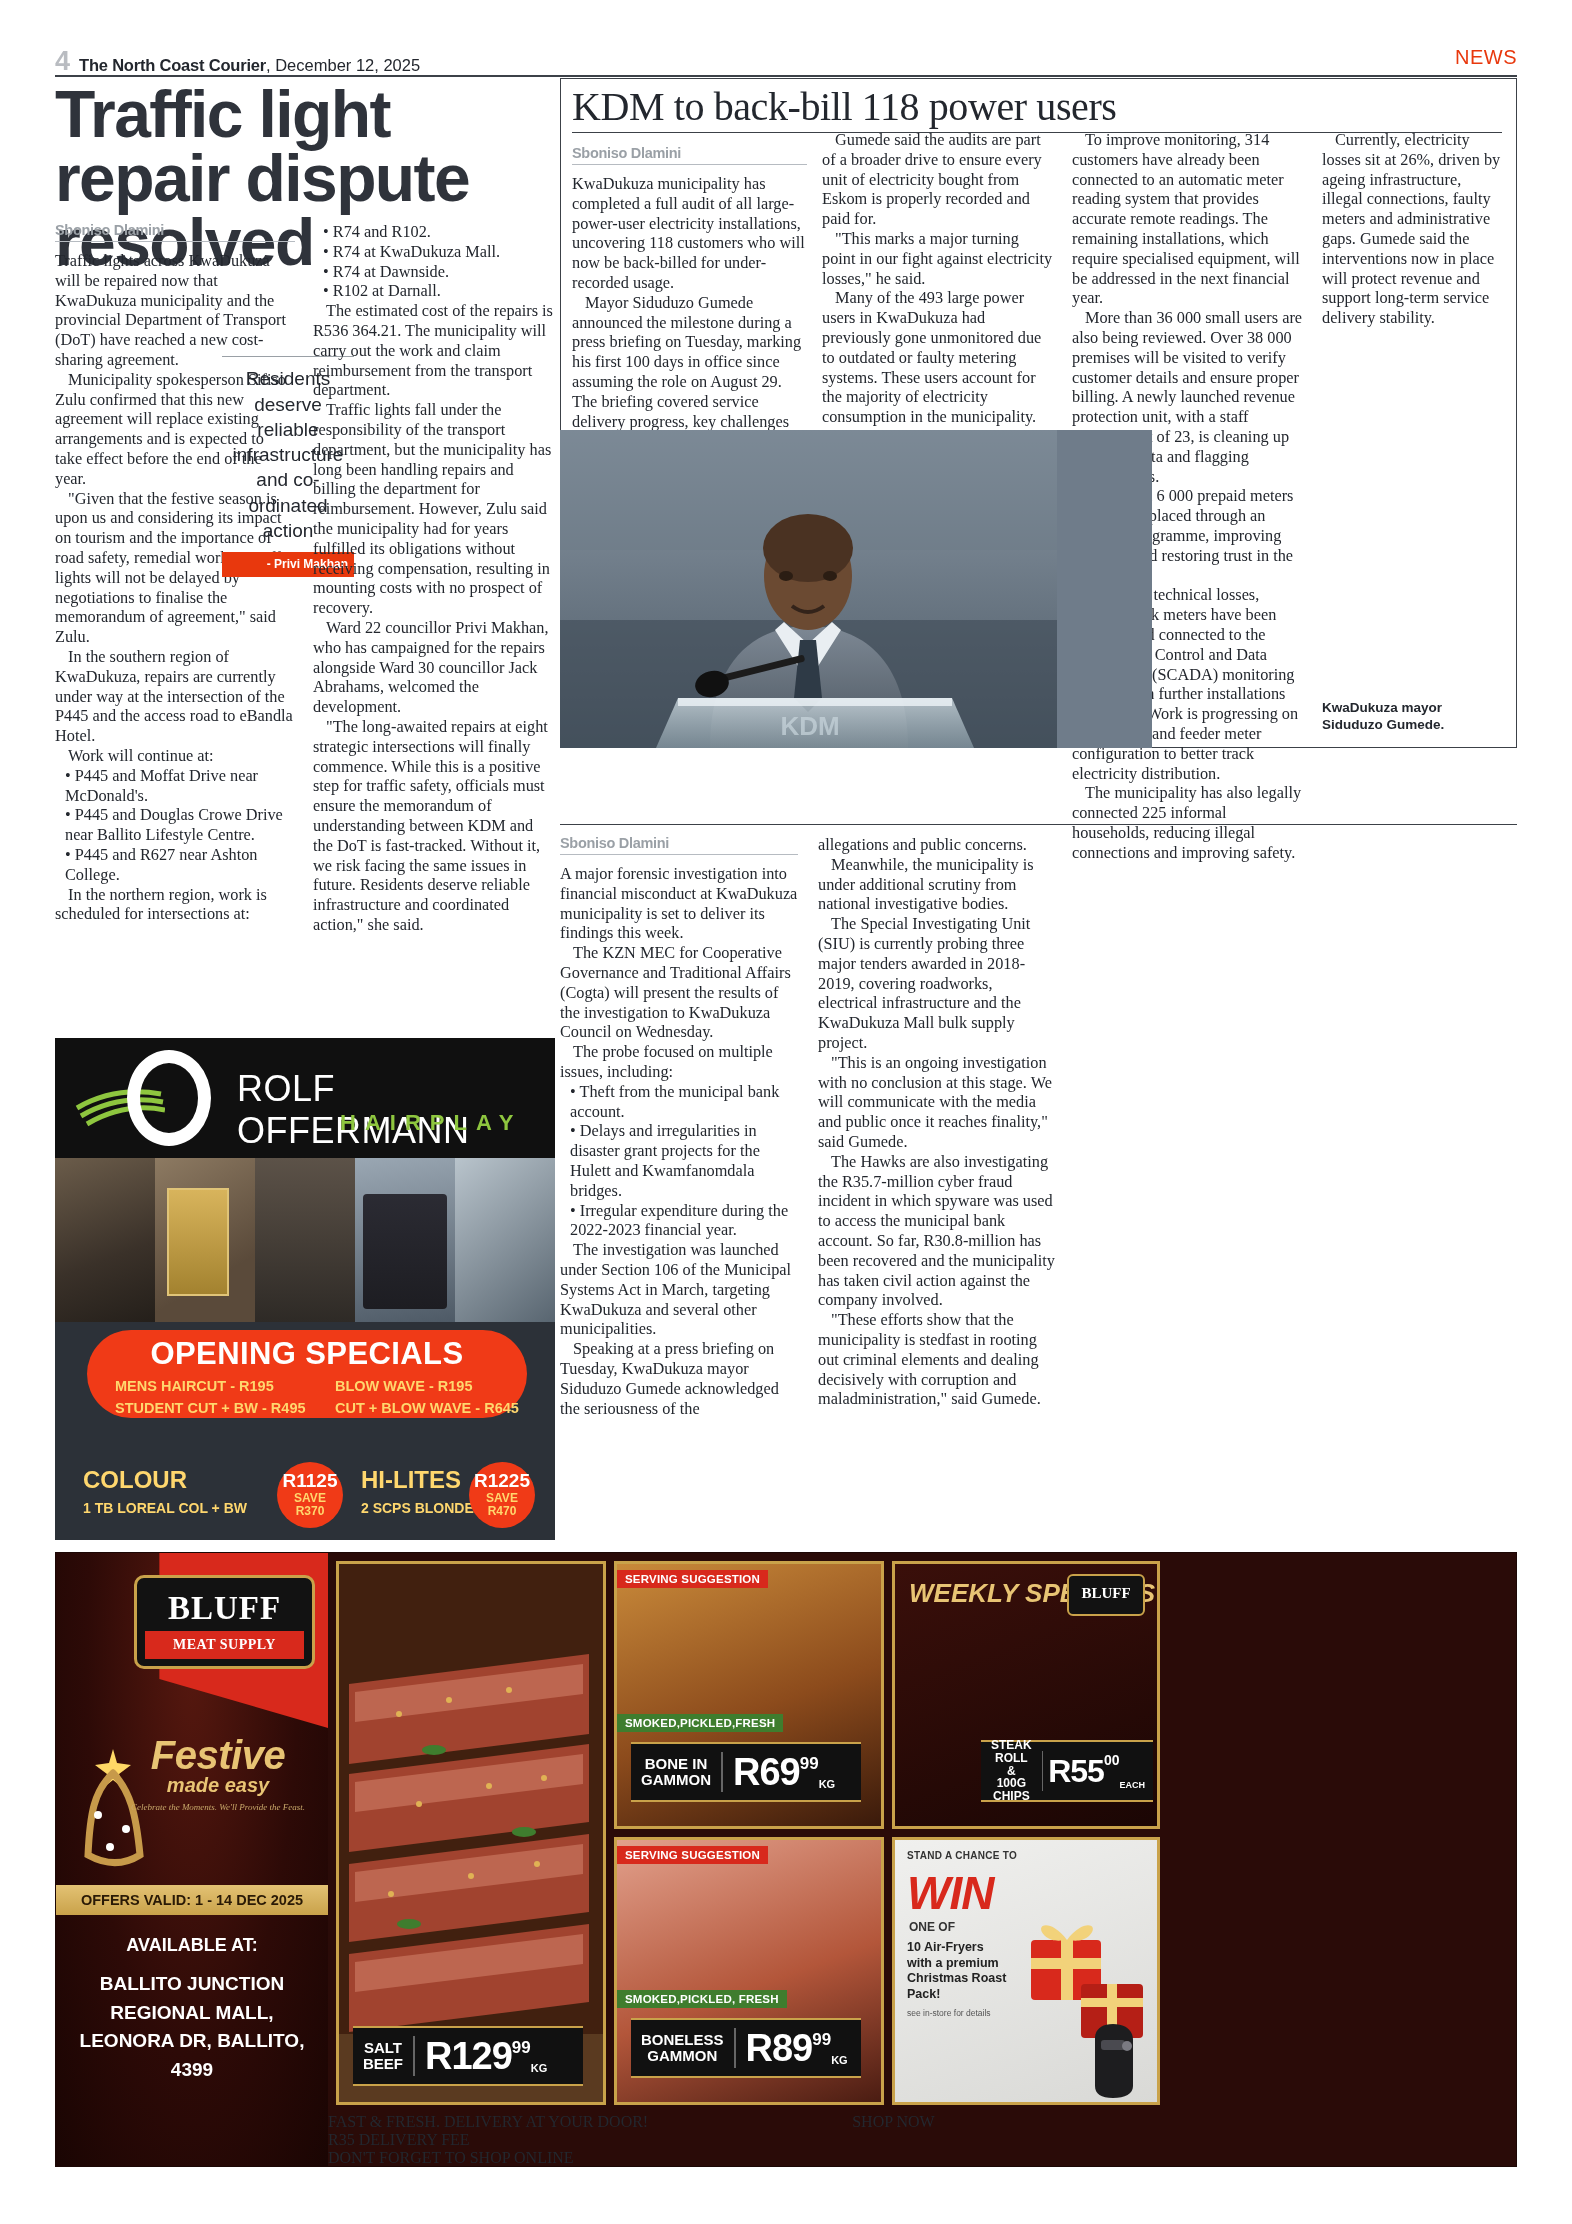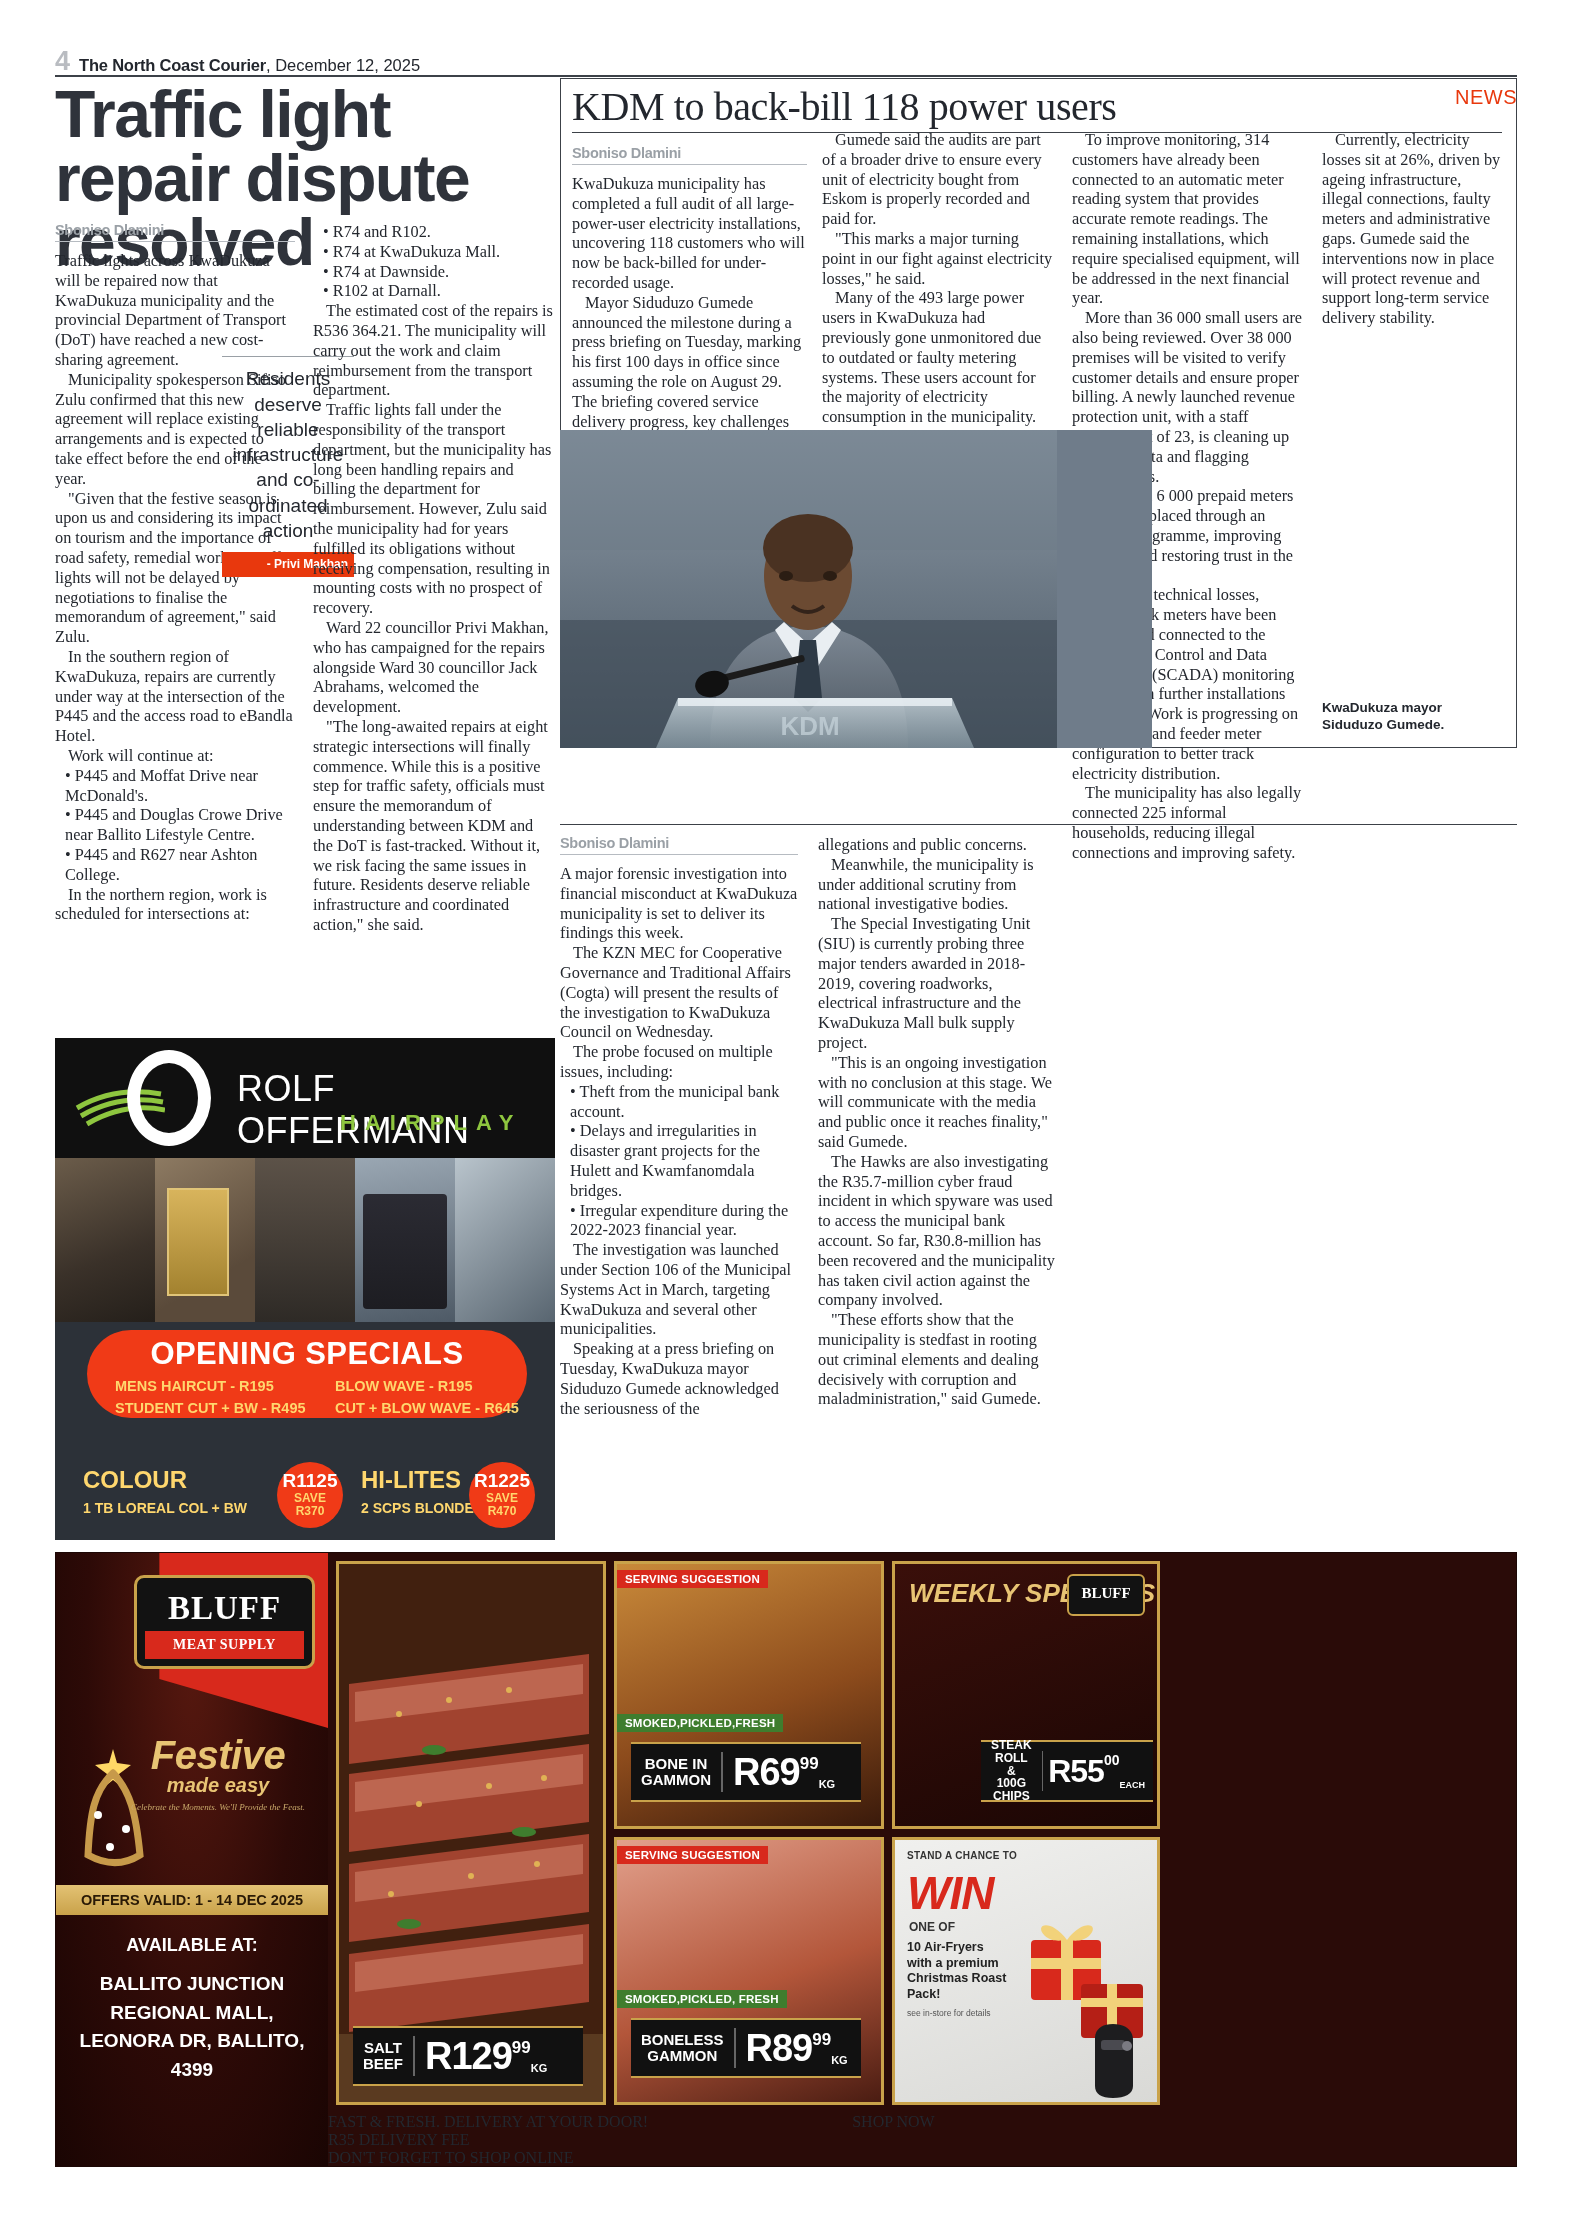--- a/index.html
+++ b/index.html
@@ -4,21 +4,21 @@
 <style>
   html,body{margin:0;padding:0;background:#fff;}
   body{width:1572px;height:2224px;font-family:"Liberation Serif",serif;color:#23272e;position:relative;overflow:hidden;}
   .page{position:relative;width:1572px;height:2224px;background:#fff;}
 
   
   .masthead{position:absolute;left:55px;top:45px;width:1462px;height:30px;display:flex;align-items:flex-end;}
   .folio{font-family:"Liberation Sans",sans-serif;font-size:27px;font-weight:700;color:#b9bcc1;line-height:1;margin-right:9px;}
   .paper-name{font-family:"Liberation Sans",sans-serif;font-size:16.5px;font-weight:700;color:#23272e;letter-spacing:-.2px;}
   .paper-date{font-family:"Liberation Sans",sans-serif;font-size:16.5px;font-weight:400;color:#23272e;}
-  .section-label{position:absolute;right:55px;top:46px;font-family:"Liberation Sans",sans-serif;font-size:20px;font-weight:400;color:#e8380d;letter-spacing:.5px;margin-top:40px;}
+  .section-label{position:absolute;right:55px;top:46px;font-family:"Liberation Sans",sans-serif;font-size:20px;font-weight:400;color:#e8380d;letter-spacing:.5px;}
   .rule-top{position:absolute;left:55px;top:75px;width:1462px;height:2px;background:#3c4148;}
 
   
   .lead-head{position:absolute;left:55px;top:82px;width:500px;font-family:"Liberation Sans",sans-serif;font-weight:700;font-size:66px;line-height:.97;color:#2f333b;letter-spacing:-1.6px;}
 
   
   .byline{font-family:"Liberation Sans",sans-serif;font-size:14.5px;font-weight:700;color:#9aa0a6;letter-spacing:-.3px;padding-bottom:3px;border-bottom:1.2px solid #b6bbc1;}
 
   
   .body-col{font-family:"Liberation Serif",serif;font-size:16.3px;line-height:1.215;color:#23272e;text-align:left;}

